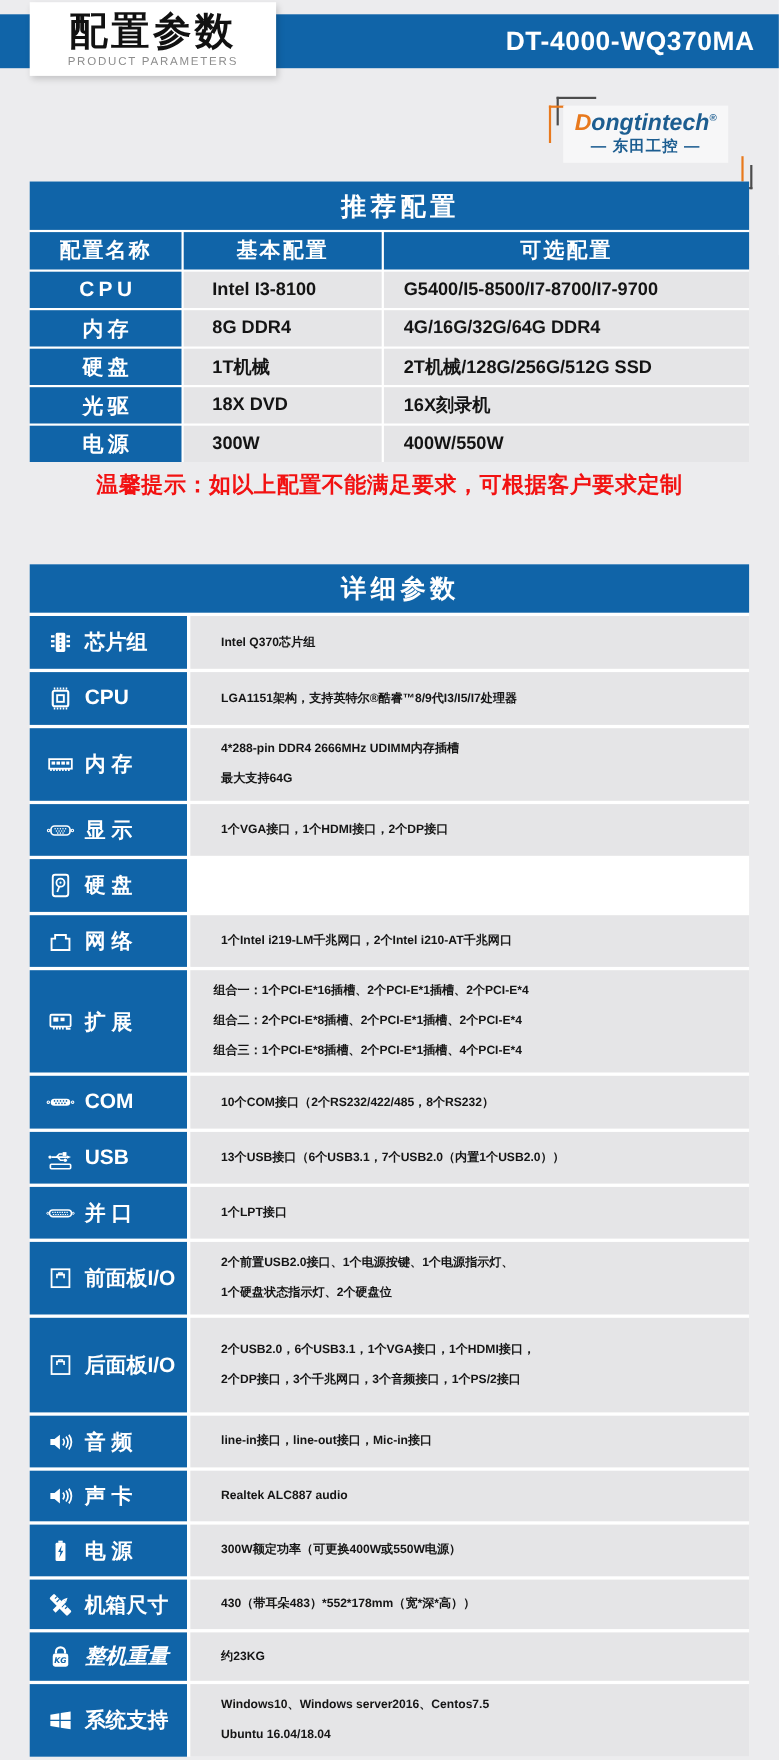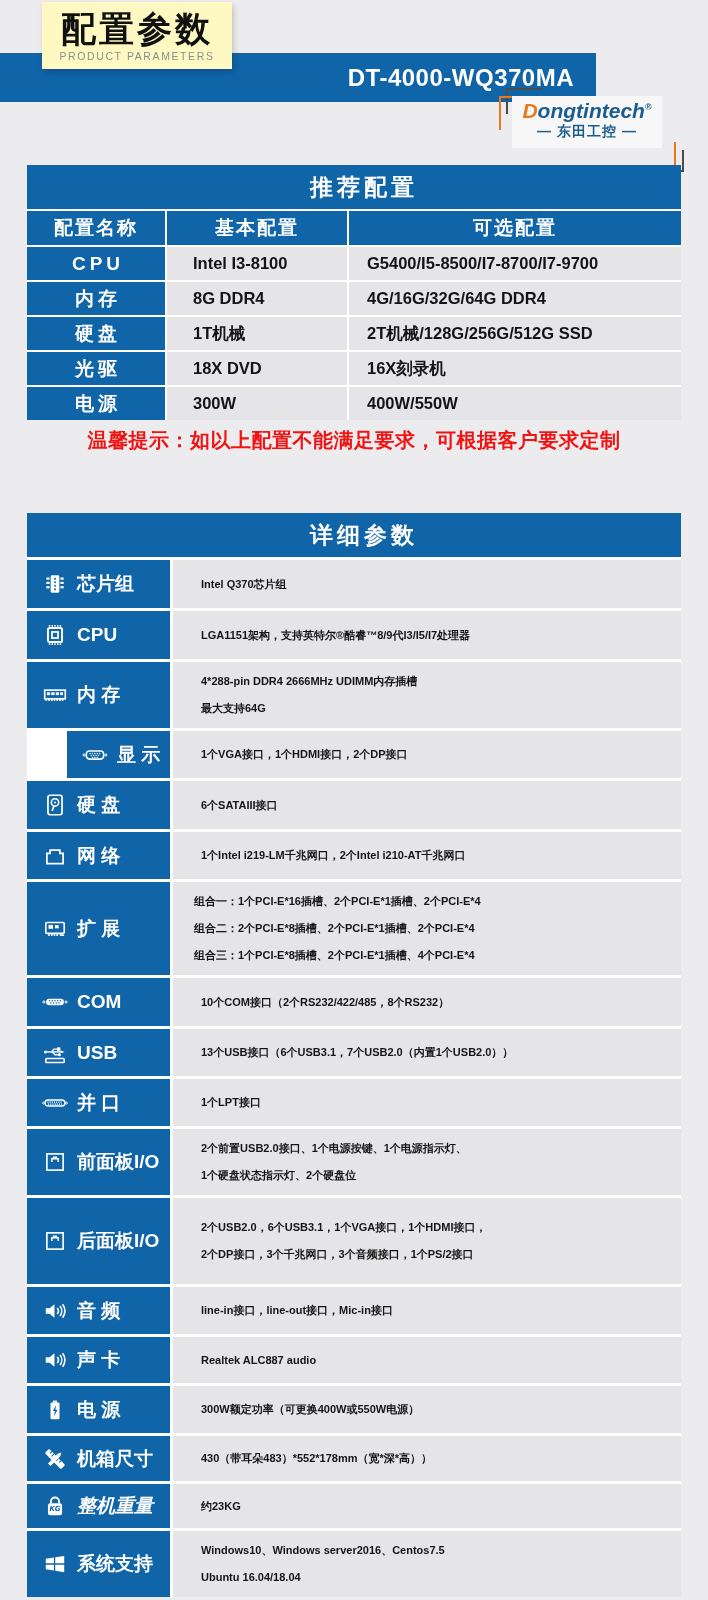--- a/index.html
+++ b/index.html
@@ -1,23 +1,23 @@
 <!DOCTYPE html>
 <html lang="zh"><head>
 <meta charset="utf-8">
 <style>
   html,body{margin:0;padding:0;}
   body{width:708px;height:1600px;background:#ececee;font-family:"Liberation Sans","DejaVu Sans",sans-serif;position:relative;overflow:hidden;}
   .page{position:absolute;inset:0;}
 
   
-  .band{position:absolute;left:0;top:13px;width:596px;height:49px;background:#1064a8;margin-top:40px;}
+  .band{position:absolute;left:0;top:13px;width:708px;height:49px;background:#1064a8;}
   .model{position:absolute;right:22px;top:0;height:49px;line-height:49px;color:#fff;
          font-size:24px;font-weight:bold;letter-spacing:.5px;}
-  .titlebox{position:absolute;left:42px;top:2px;width:190px;height:67px;background:#fef9c3;
+  .titlebox{position:absolute;left:27px;top:2px;width:224px;height:67px;background:#ffffff;
             box-shadow:2px 3px 6px rgba(0,0,0,.18);text-align:center;}
   .titlebox .cn{margin-top:7px;font-size:35px;font-weight:900;color:#111;letter-spacing:3px;line-height:40px;}
   .titlebox .en{margin-top:1px;font-size:10.5px;color:#8d8d8d;letter-spacing:1.6px;}
 
   
   .logo{position:absolute;left:512px;top:96px;width:150px;height:52px;background:#f7f7f8;
         display:flex;flex-direction:column;align-items:center;}
   .logo .en{font-size:21px;font-weight:800;font-style:italic;color:#1c5d90;line-height:22px;}
   .logo .en .d0{color:#e8791d;}
   .logo .en sup{font-size:9px;font-style:normal;}
@@ -178,21 +178,21 @@
               </svg>
             </span>
             <span class="d-text">内 存</span>
           </div>
           <div class="d-content" style="min-height: 50px;">
             <div>4*288-pin DDR4 2666MHz  UDIMM内存插槽</div>
             <div>最大支持64G</div>
           </div>
         </div>
         <div class="d-row">
-          <div class="d-label" style="min-height: 47px; margin-left: 40px;">
+          <div class="d-label" style="min-height: 47px;">
             <span class="d-icon">
               <svg viewBox="0 0 24 24" width="30" height="26">
                 <circle cx="2" cy="12" r="1" fill="none" stroke="#fff" stroke-width="0.9"></circle>
                 <circle cx="22" cy="12" r="1" fill="none" stroke="#fff" stroke-width="0.9"></circle>
                 <rect x="4" y="8.2" width="16" height="7.6" rx="3" fill="none" stroke="#fff" stroke-width="1.4"></rect>
                 <g fill="#fff">
                   <circle cx="7.5" cy="10.6" r="0.65"></circle>
                   <circle cx="9.7" cy="10.6" r="0.65"></circle>
                   <circle cx="11.9" cy="10.6" r="0.65"></circle>
                   <circle cx="14.1" cy="10.6" r="0.65"></circle>
@@ -218,23 +218,20 @@
             <span class="d-icon">
               <svg viewBox="0 0 24 24" width="26" height="26">
                 <rect x="5.5" y="3" width="13" height="18" rx="2" fill="none" stroke="#fff" stroke-width="1.6"></rect>
                 <circle cx="12" cy="9.6" r="3.4" fill="none" stroke="#fff" stroke-width="1.5"></circle>
                 <circle cx="12" cy="9.6" r="0.9" fill="#fff"></circle>
                 <path d="M11 12.8 L9.3 17.4" stroke="#fff" stroke-width="1.5" fill="none"></path>
               </svg>
             </span>
             <span class="d-text">硬 盘</span>
           </div>
-          <div class="d-content" style="min-height: 36px;">
-            <div>6个SATAIII接口</div>
-          </div>
         </div>
         <div class="d-row">
           <div class="d-label" style="min-height: 47px;">
             <span class="d-icon">
               <svg viewBox="0 0 24 24" width="26" height="26">
                 <path d="M4.5 19 V9.5 H7.5 V6.5 H16.5 V9.5 H19.5 V19 Z" fill="none" stroke="#fff" stroke-width="1.6"></path>
               </svg>
             </span>
             <span class="d-text">网 络</span>
           </div>

